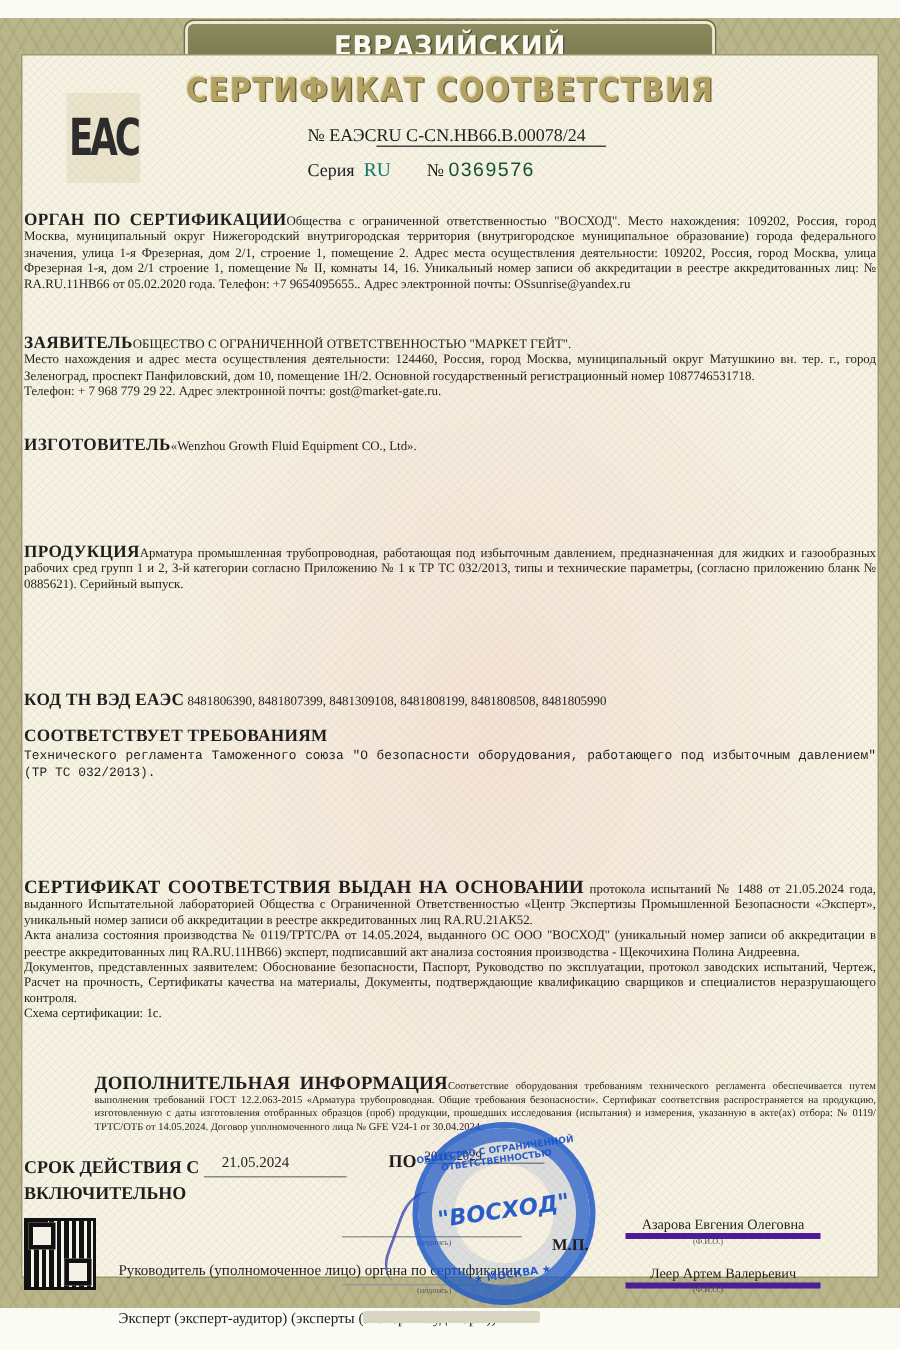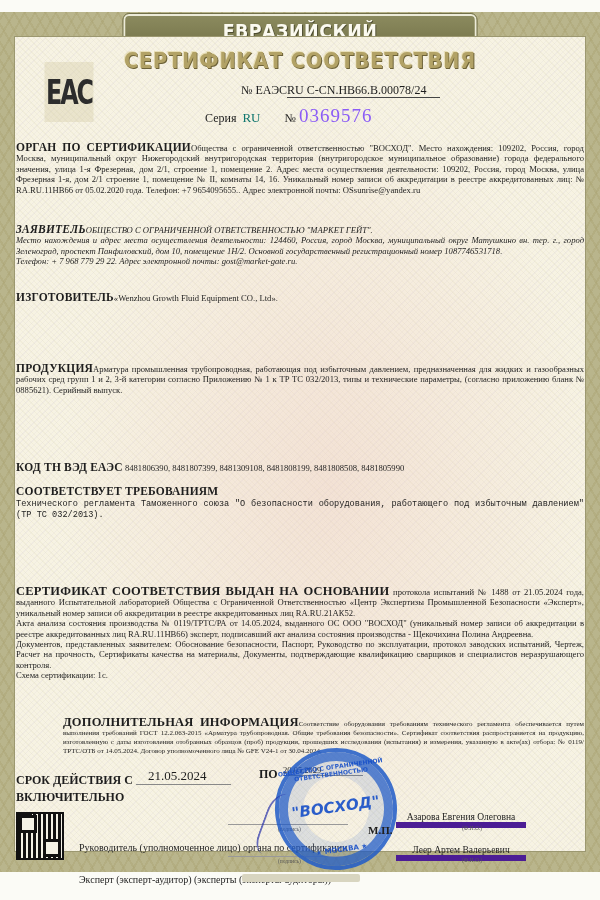--- a/index.html
+++ b/index.html
@@ -43,54 +43,54 @@
     transform: scaleX(0.7);
   }
 
   .doc-title {
     position: absolute; left: 0; right: 0; top: 48px; text-align: center;
     font-family: "DejaVu Sans", sans-serif; font-weight: bold; font-size: 22px;
     color: #b2a266; letter-spacing: 1px;
     text-shadow: 1px 1px 0 #6d6238, -1px -1px 0 #e8dfb8;
     transform: scaleX(0.88);
   }
-  .cert-number-row { position: absolute; left: 205px; top: 83px; font-size: 12px; margin-left: 36px; }
+  .cert-number-row { position: absolute; left: 205px; top: 83px; font-size: 12px; }
   .cert-number-row .num { border-bottom: 1px solid #444; padding-right: 14px; }
   .series-row { position: absolute; left: 205px; top: 105px; font-size: 12px; }
   .series-row .red { color: #0f766e; font-size: 13px; }
-  .series-row .mono { font-family: Liberation Serif, serif; color: #8b5cf6; font-size: 19px; letter-spacing: 1px; }
+  .series-row .mono { font-family: Liberation Sans, sans-serif; color: #14532d; font-size: 13px; letter-spacing: 1px; }
 
   .sec { position: absolute; left: 16px; right: 16px; font-size: 8.6px; line-height: 10.4px; text-align: justify; }
   .sec .head { font-weight: bold; font-size: 11.5px; letter-spacing: 0.2px; }
   .sec .head.big { font-size: 12.5px; }
   .sec p { margin: 0; }
 
   .validity { position: absolute; left: 16px; top: 767px; font-size: 12px; font-weight: bold; line-height: 17px; }
-  .date-line { display: inline-block; border-bottom: 1px solid #888; font-weight: normal; font-size: 13px; vertical-align: 4px; }
+  .date-line { display: inline-block; border-bottom: 1px solid #888; font-weight: normal; font-size: 10px; vertical-align: 4px; }
   .to-label { position: absolute; left: 259px; top: 767px; font-size: 12px; font-weight: bold; }
   .to-date { position: absolute; left: 283px; top: 765px; font-size: 8.5px; border-bottom: 1px solid #888; width: 80px; }
 
   .qr {
     position: absolute; left: 16px; top: 812px; width: 48px; height: 48px;
     background:
       linear-gradient(90deg, #111 0 14px, transparent 14px) 0 0 / 100% 14px no-repeat,
       repeating-linear-gradient(90deg, #111 0 3px, #f4f2e6 3px 5px),
       #f4f2e6;
     border: 2px solid #111;
   }
   .qr::before, .qr::after {
     content: ""; position: absolute; width: 12px; height: 12px; border: 3px solid #111; background: #f4f2e6;
   }
   .qr::before { left: 1px; top: 1px; }
   .qr::after { right: 1px; bottom: 1px; }
 
   .sig-label { position: absolute; left: 79px; font-size: 10px; line-height: 12px; margin-top: 31px; }
   .sig-line { position: absolute; left: 228px; width: 120px; border-bottom: 1px solid #999; }
   .sig-caption { position: absolute; font-size: 5.5px; color: #555; }
-  .fio-line { position: absolute; left: 396px; width: 130px; border-bottom: 6px solid #4c1d95; font-size: 9.5px; text-align: center; }
+  .fio-line { position: absolute; left: 417px; width: 130px; border-bottom: 4px solid #4c1d95; font-size: 9.5px; text-align: center; }
   .mp { position: absolute; left: 368px; top: 824px; font-size: 11px; font-weight: bold; }
 
   .stamp {
     position: absolute; left: 275px; top: 748px; width: 122px; height: 122px; border-radius: 50%;
     border: 4px solid rgba(30,90,200,0.85);
     box-shadow: inset 0 0 0 6px rgba(255,255,255,0), inset 0 0 0 9px rgba(30,90,200,0.7), inset 0 0 0 24px rgba(30,90,200,0.12);
     color: rgba(25,80,200,0.92);
     font-family: "DejaVu Sans", sans-serif; font-weight: bold;
     transform: rotate(-8deg);
   }
@@ -127,21 +127,21 @@
   <span class="red">RU</span>
   &nbsp;&nbsp;&nbsp;&nbsp;&nbsp;&nbsp;
   <span>№</span>
   <span class="mono">0369576</span>
 </div>
 
 <div class="sec" style="top:142px;">
   <p><span class="head">ОРГАН ПО СЕРТИФИКАЦИИ</span><span>Общества с ограниченной ответственностью "ВОСХОД". Место нахождения: 109202, Россия, город Москва, муниципальный округ Нижегородский внутригородская территория (внутригородское муниципальное образование) города федерального значения, улица 1-я Фрезерная, дом 2/1, строение 1, помещение 2. Адрес места осуществления деятельности: 109202, Россия, город Москва, улица Фрезерная 1-я, дом 2/1 строение 1, помещение № II, комнаты 14, 16. Уникальный номер записи об аккредитации в реестре аккредитованных лиц: № RA.RU.11НВ66 от 05.02.2020 года. Телефон: +7 9654095655.. Адрес электронной почты: OSsunrise@yandex.ru</span></p>
 </div>
 
-<div class="sec" style="top:224px;font-style:italic;">
+<div class="sec" style="top:224px;">
   <p><span class="head">ЗАЯВИТЕЛЬ</span><span>ОБЩЕСТВО С ОГРАНИЧЕННОЙ ОТВЕТСТВЕННОСТЬЮ "МАРКЕТ ГЕЙТ".</span></p>
   <p>Место нахождения и адрес места осуществления деятельности: 124460, Россия, город Москва, муниципальный округ Матушкино вн. тер. г., город Зеленоград, проспект Панфиловский, дом 10, помещение 1Н/2. Основной государственный регистрационный номер 1087746531718.</p>
   <p>Телефон: + 7 968 779 29 22. Адрес электронной почты: gost@market-gate.ru.</p>
 </div>
 
 <div class="sec" style="top:292px;">
   <p><span class="head">ИЗГОТОВИТЕЛЬ</span><span>«Wenzhou Growth Fluid Equipment CO., Ltd».</span></p>
 </div>
 
 <div class="sec" style="top:363px;">

